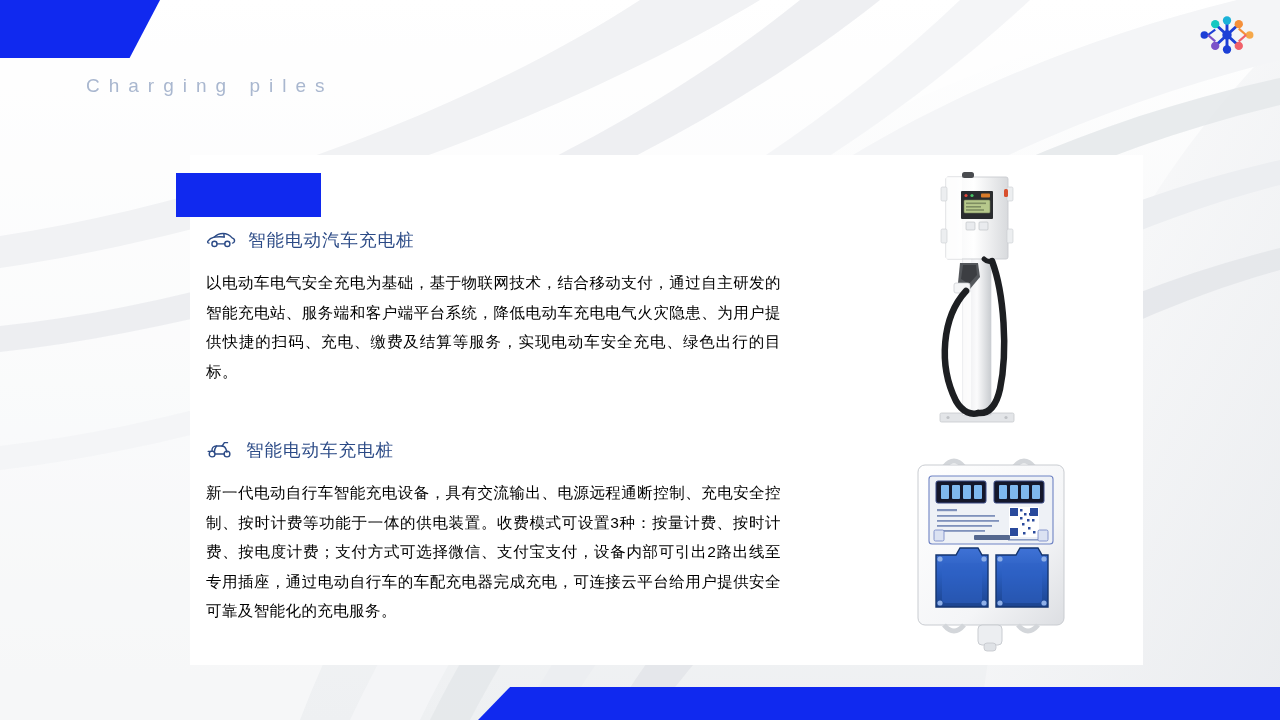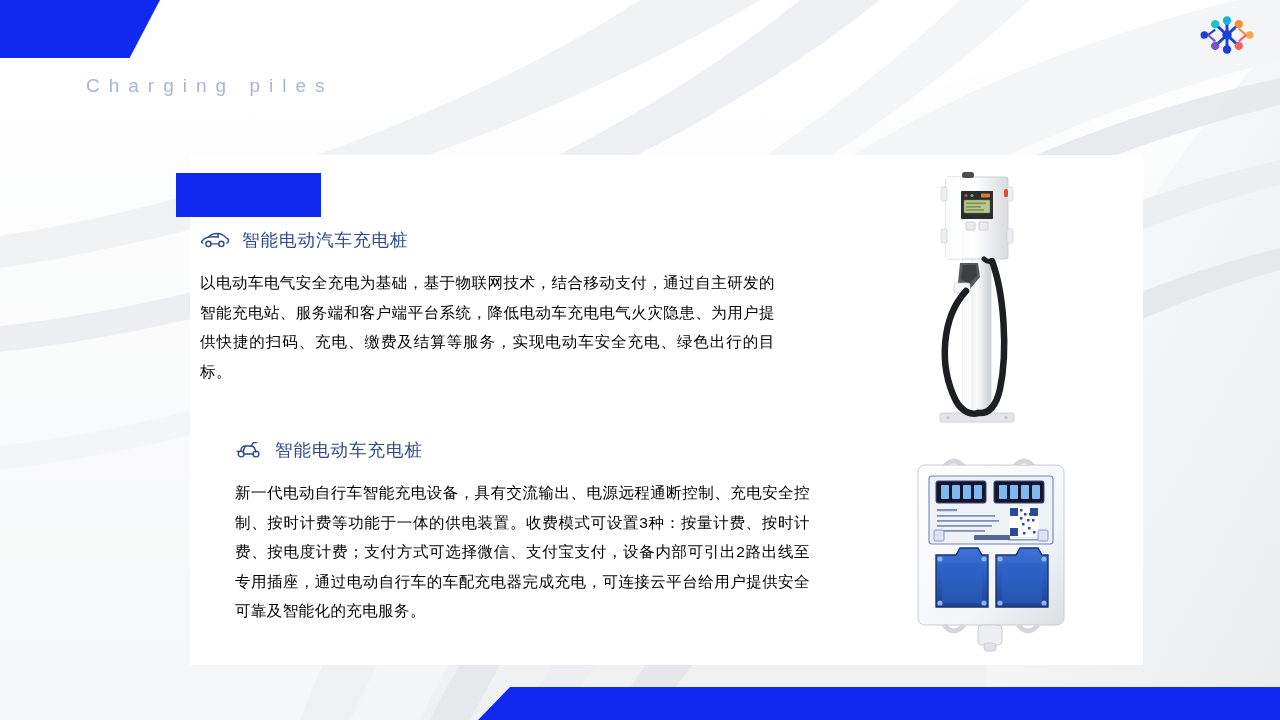--- a/index.html
+++ b/index.html
@@ -59,23 +59,23 @@
     background: #ffffff;
   }
   .card-inner { position: relative; width: 100%; height: 100%; }
 
   .blue-tag {
     position: absolute; left: -14px; top: 18px;
     width: 145px; height: 44px;
     background: #1029ef;
   }
 
-  .section { position: absolute; left: 10px; width: 575px; }
+  .section { position: absolute; left: 16px; width: 575px; }
   .section-1 { top: 73px; }
-  .section-2 { top: 283px; margin-left: 35px; }
+  .section-2 { top: 283px; }
 
   .sec-head { display: flex; align-items: center; gap: 12px; margin-bottom: 16px; }
   .sec-icon { width: 30px; height: 22px; flex: 0 0 auto; display: block; }
   .sec-icon-2 { width: 28px; height: 22px; }
   .sec-title {
     font-size: 17.5px; color: #2b4a86; font-weight: 400; letter-spacing: 1px;
   }
   .sec-body {
     font-size: 15.5px; line-height: 29.5px; color: #000000;
     letter-spacing: 0.4px; text-align: justify;

